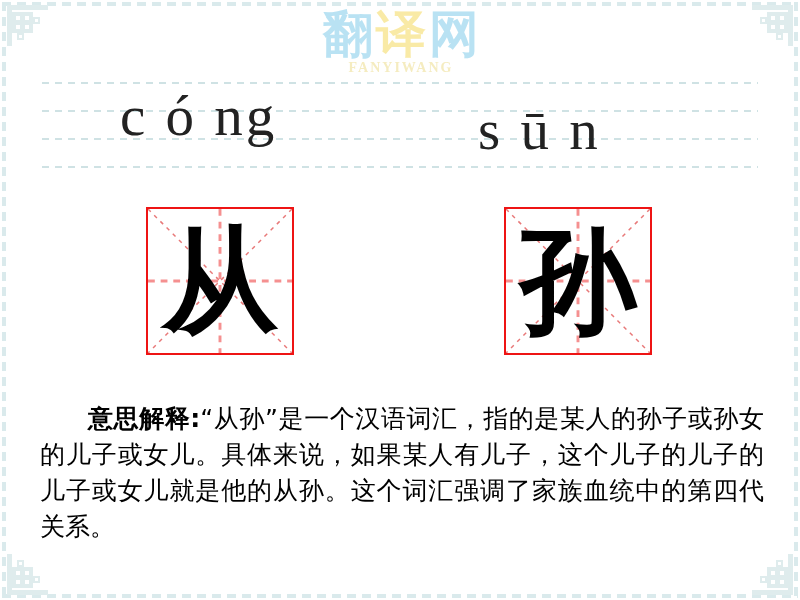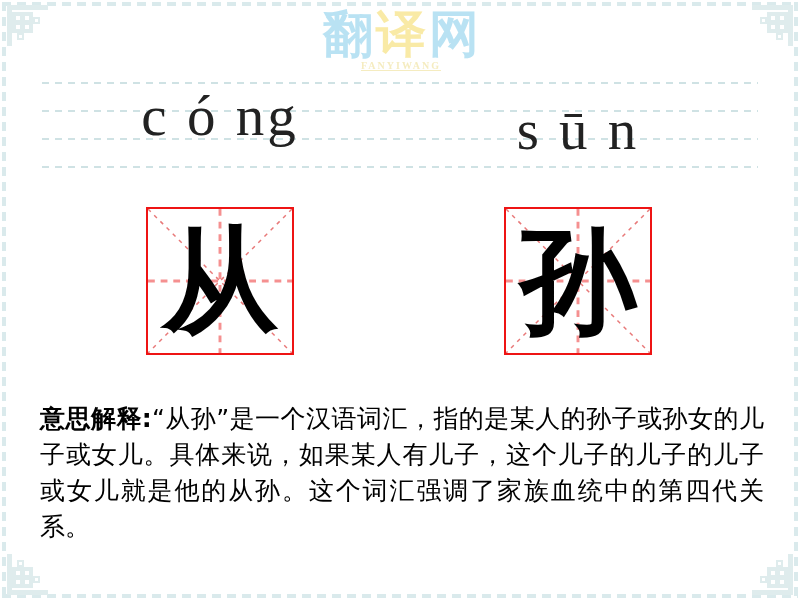--- a/index.html
+++ b/index.html
@@ -24,44 +24,44 @@
   .corner.bl{left:2px;bottom:2px;transform:scaleY(-1);}
   .corner.br{right:2px;bottom:2px;transform:scale(-1,-1);}
 
   
   .watermark{position:absolute;left:336px;top:6px;width:130px;text-align:center;}
   .wm-chars{display:flex;justify-content:center;gap:3px;}
   .wm-char{font-size:50px;line-height:56px;font-weight:bold;
     font-family:"DejaVu Sans",sans-serif;}
   .wm-blue{color:#b9e2f3;}
   .wm-yellow{color:#f9eaa6;}
-  .wm-caption{font-size:10px;font-weight:bold;letter-spacing:2px;color:#f5ecc0;
-    font-family:"Liberation Serif",serif;margin-top:-2px;text-decoration:underline;}
+  .wm-caption{font-size:14px;font-weight:bold;letter-spacing:2px;color:#f5ecc0;
+    font-family:"Liberation Serif",serif;margin-top:-2px;}
 
   
   .guide-line{position:absolute;left:42px;width:716px;height:2px;
     background:repeating-linear-gradient(90deg,#cfe2e4 0 7px,transparent 7px 13px);}
-  .pinyin{position:absolute;width:200px;text-align:center;
+  .pinyin{position:absolute;width:200px;
     font-family:"Liberation Serif","DejaVu Serif",serif;
     font-size:57px;line-height:1;color:#222;letter-spacing:3px;white-space:pre;}
 
   
   .hanzi-box{position:absolute;width:148px;height:148px;border:2px solid #ee1414;
     box-sizing:border-box;background:#fff;}
   .hanzi-box svg{position:absolute;left:0;top:0;width:100%;height:100%;}
   .hanzi{position:absolute;left:0;top:0;width:100%;height:100%;
     display:flex;align-items:center;justify-content:center;
     font-size:116px;font-weight:bold;color:#000;line-height:1;
     font-family:"DejaVu Sans",sans-serif;}
 
   
   .definition{position:absolute;left:40px;top:401px;width:724px;
     font-size:25px;line-height:36px;color:#000;text-align:justify;
     font-family:"DejaVu Sans",sans-serif;}
-  .definition .label{font-weight:bold;}
+  .definition .label{font-weight:bold;margin-left:48px;}
 </style>
 </head>
 <body>
 
 <div class="frame-edge frame-top"></div>
 <div class="frame-edge frame-bottom"></div>
 <div class="frame-edge frame-left"></div>
 <div class="frame-edge frame-right"></div>
 
 <div class="corner tl">

